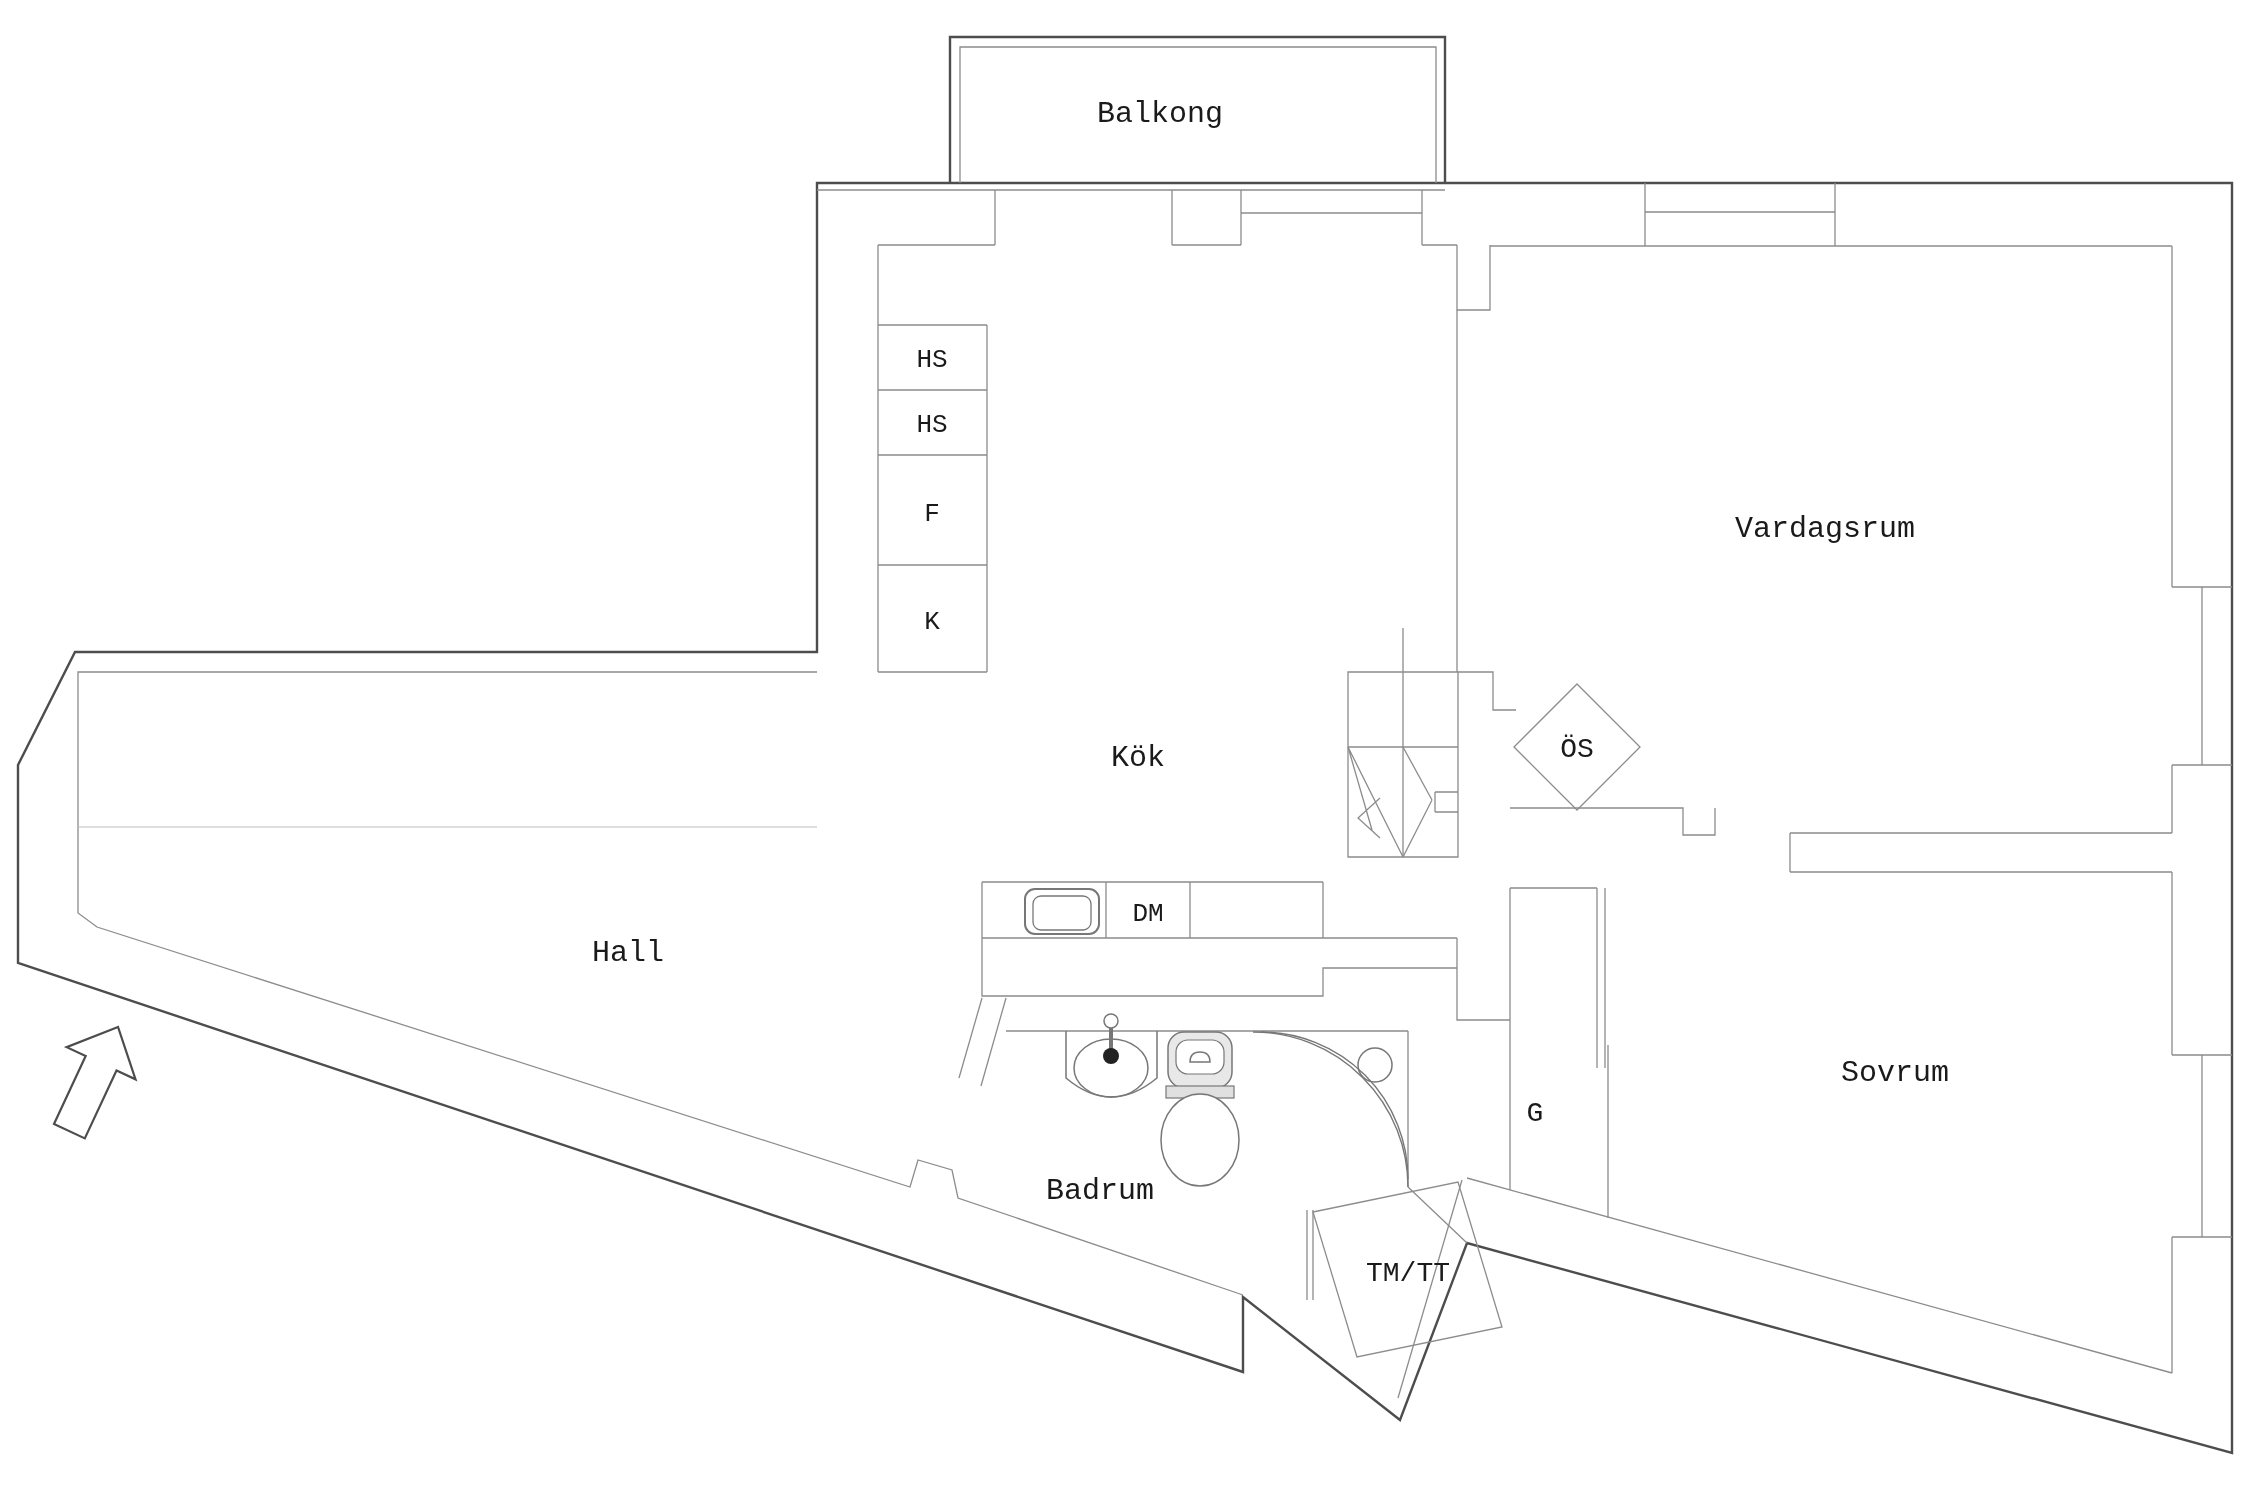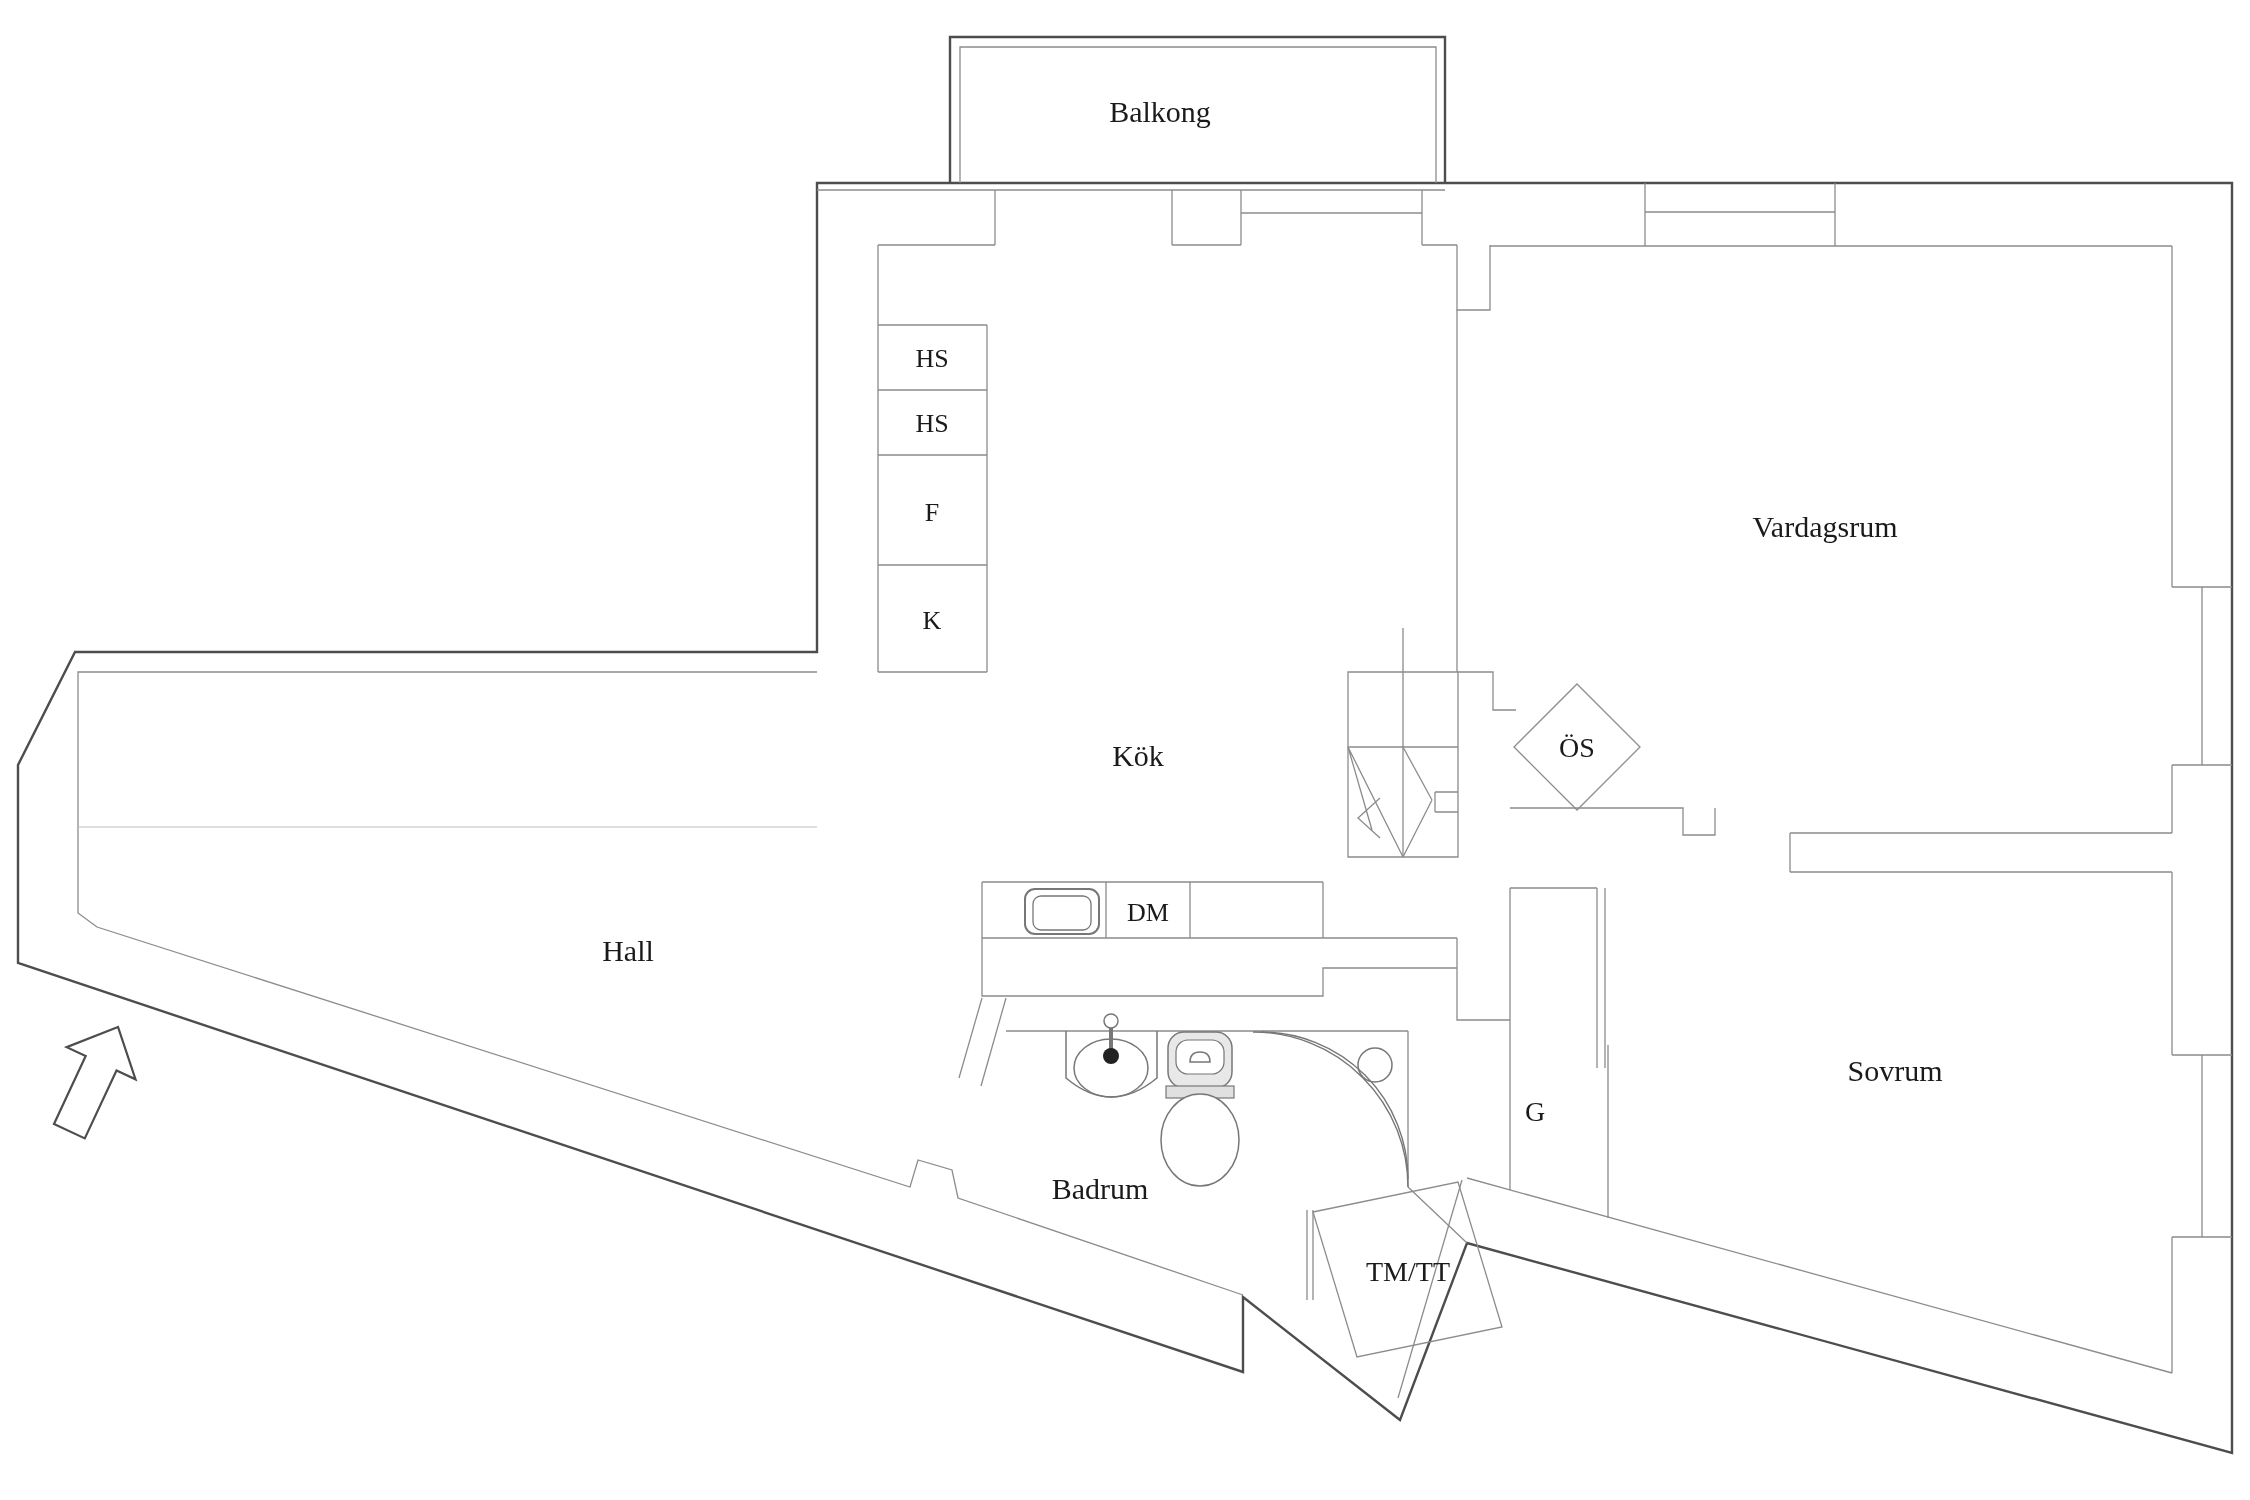--- a/index.html
+++ b/index.html
@@ -1,18 +1,18 @@
 <!DOCTYPE html>
 <html><head>
 <meta charset="utf-8">
 <style>
   html,body{margin:0;padding:0;background:#ffffff;}
   .plan-canvas{
     position:relative;width:2250px;height:1500px;background:#ffffff;
-    font-family:Liberation Serif, serif;
+    font-family:Liberation Mono, monospace;
   }
   svg{display:block;}
   text{fill:#1a1a1a;}
   .room-label{font-size:30px;}
   .small-label{font-size:26px;}
   .mid-label{font-size:28px;}
 </style>
 </head>
 <body>
 

